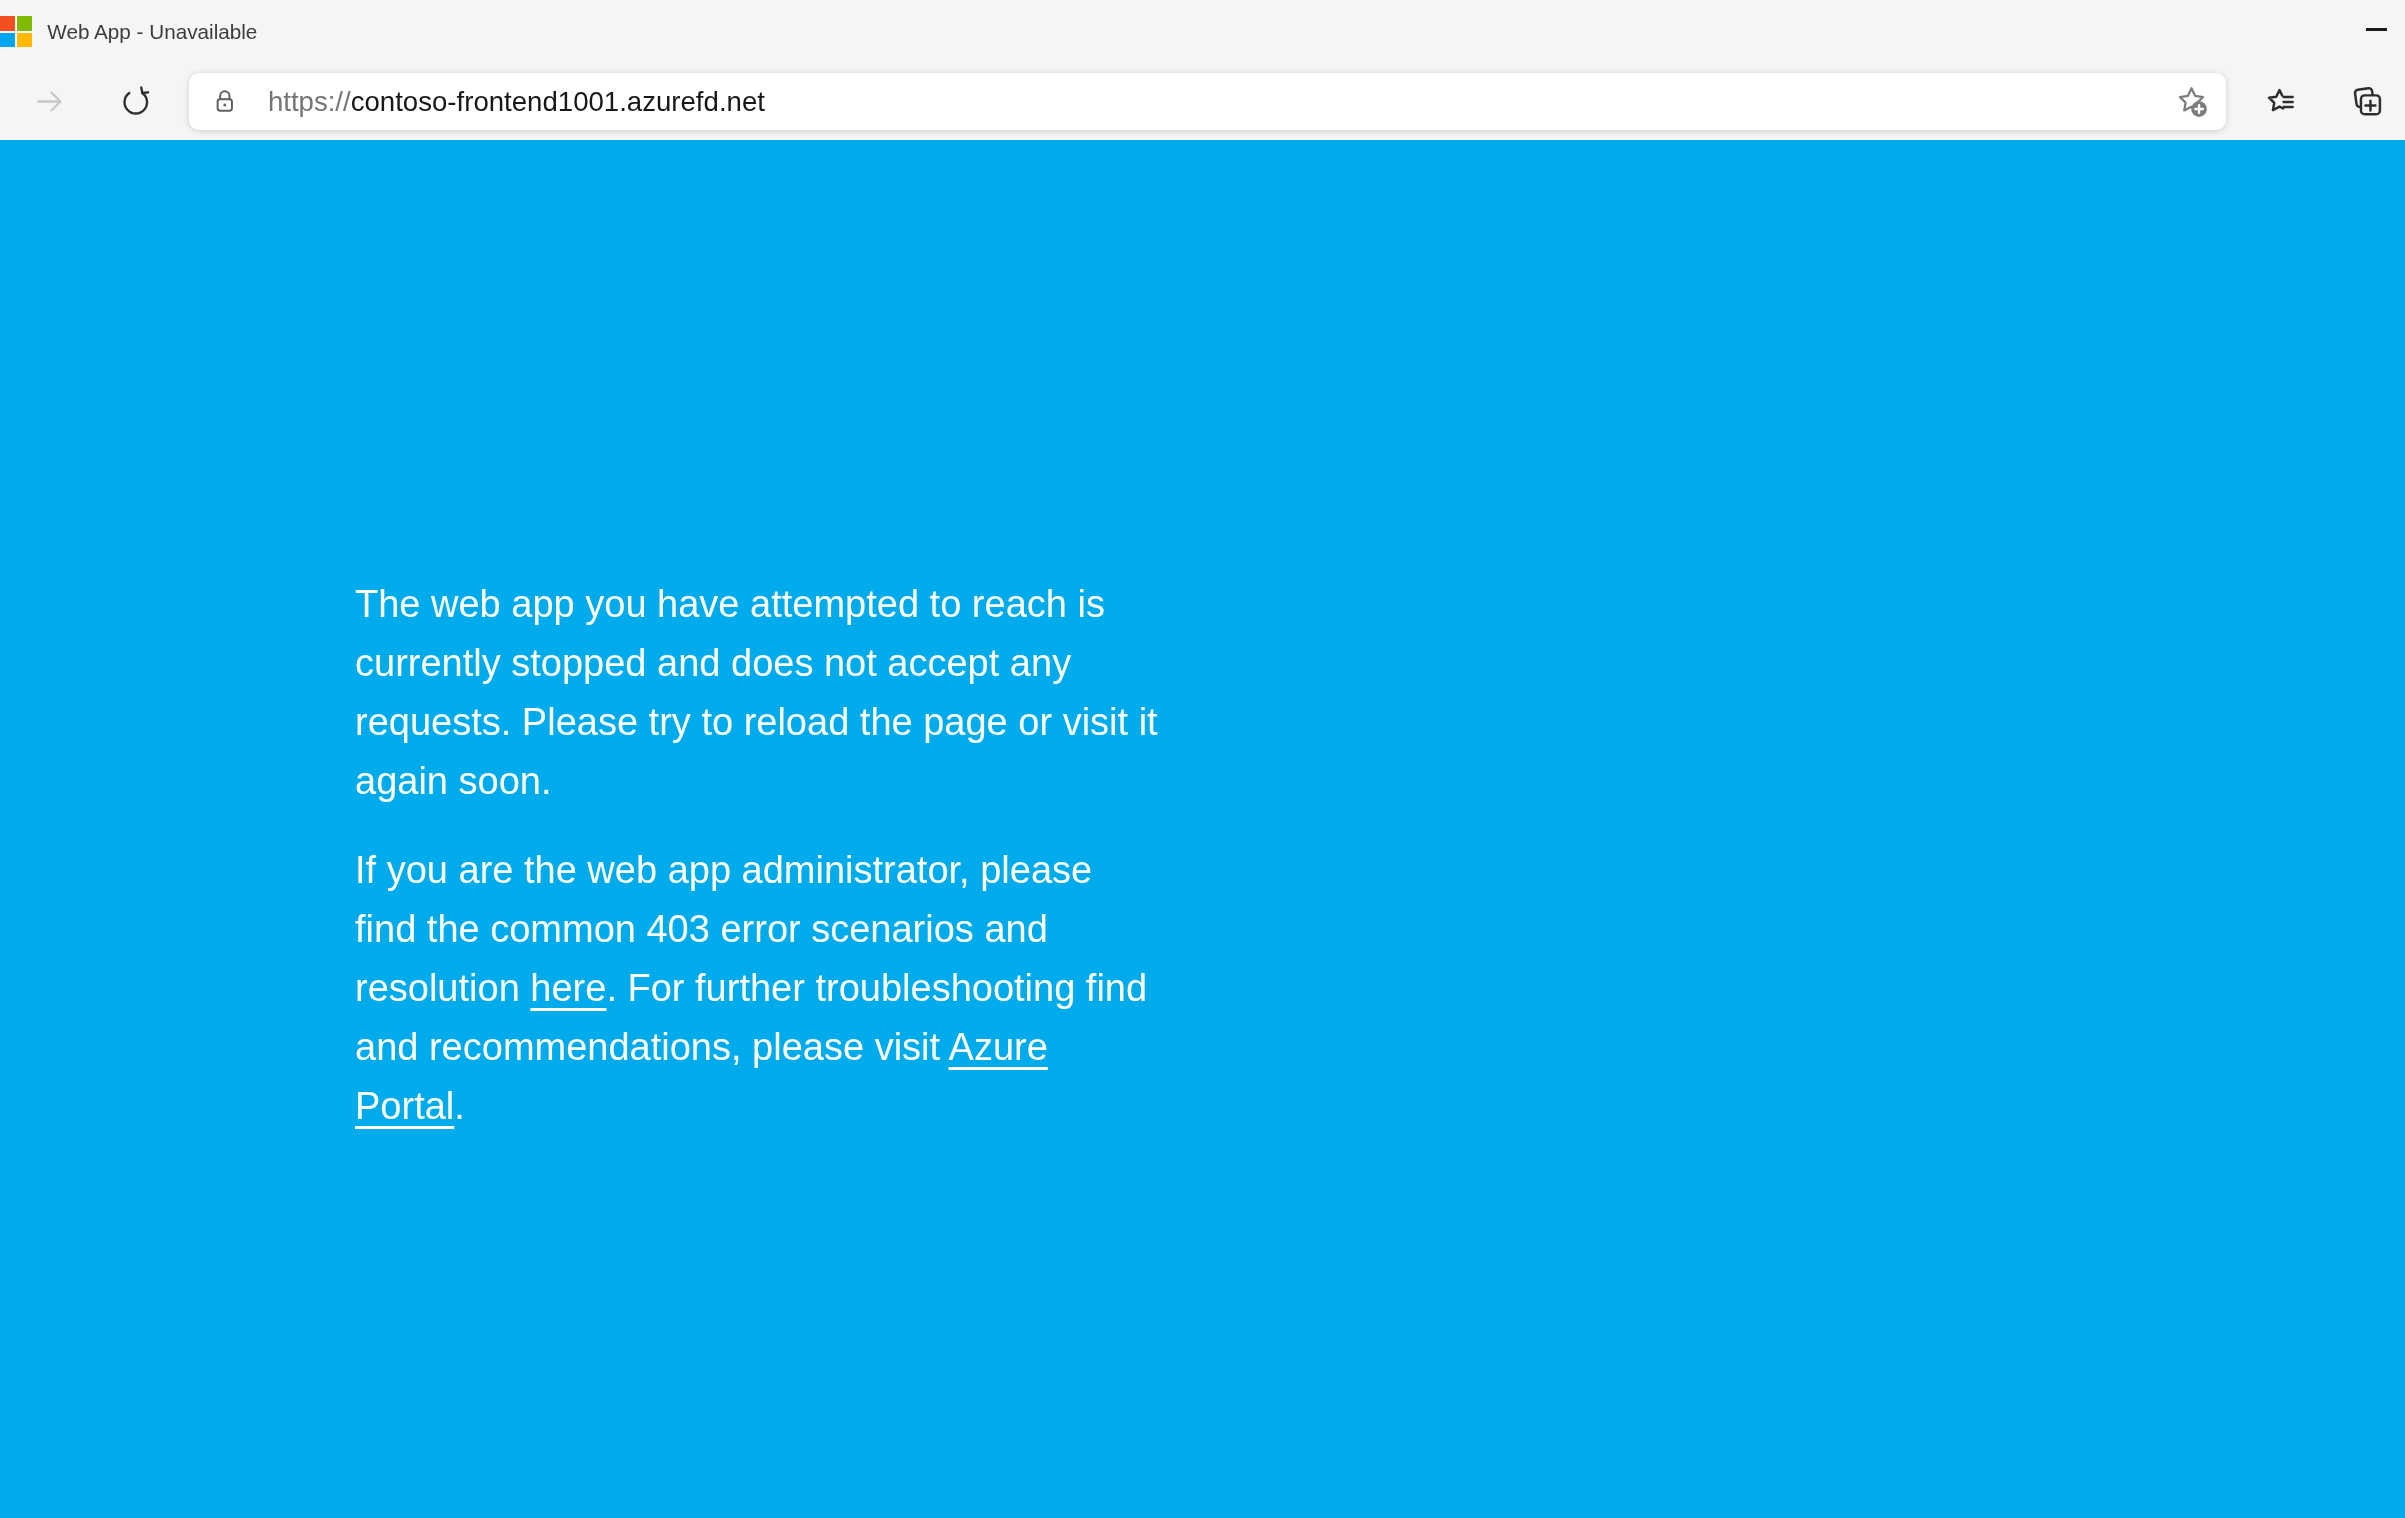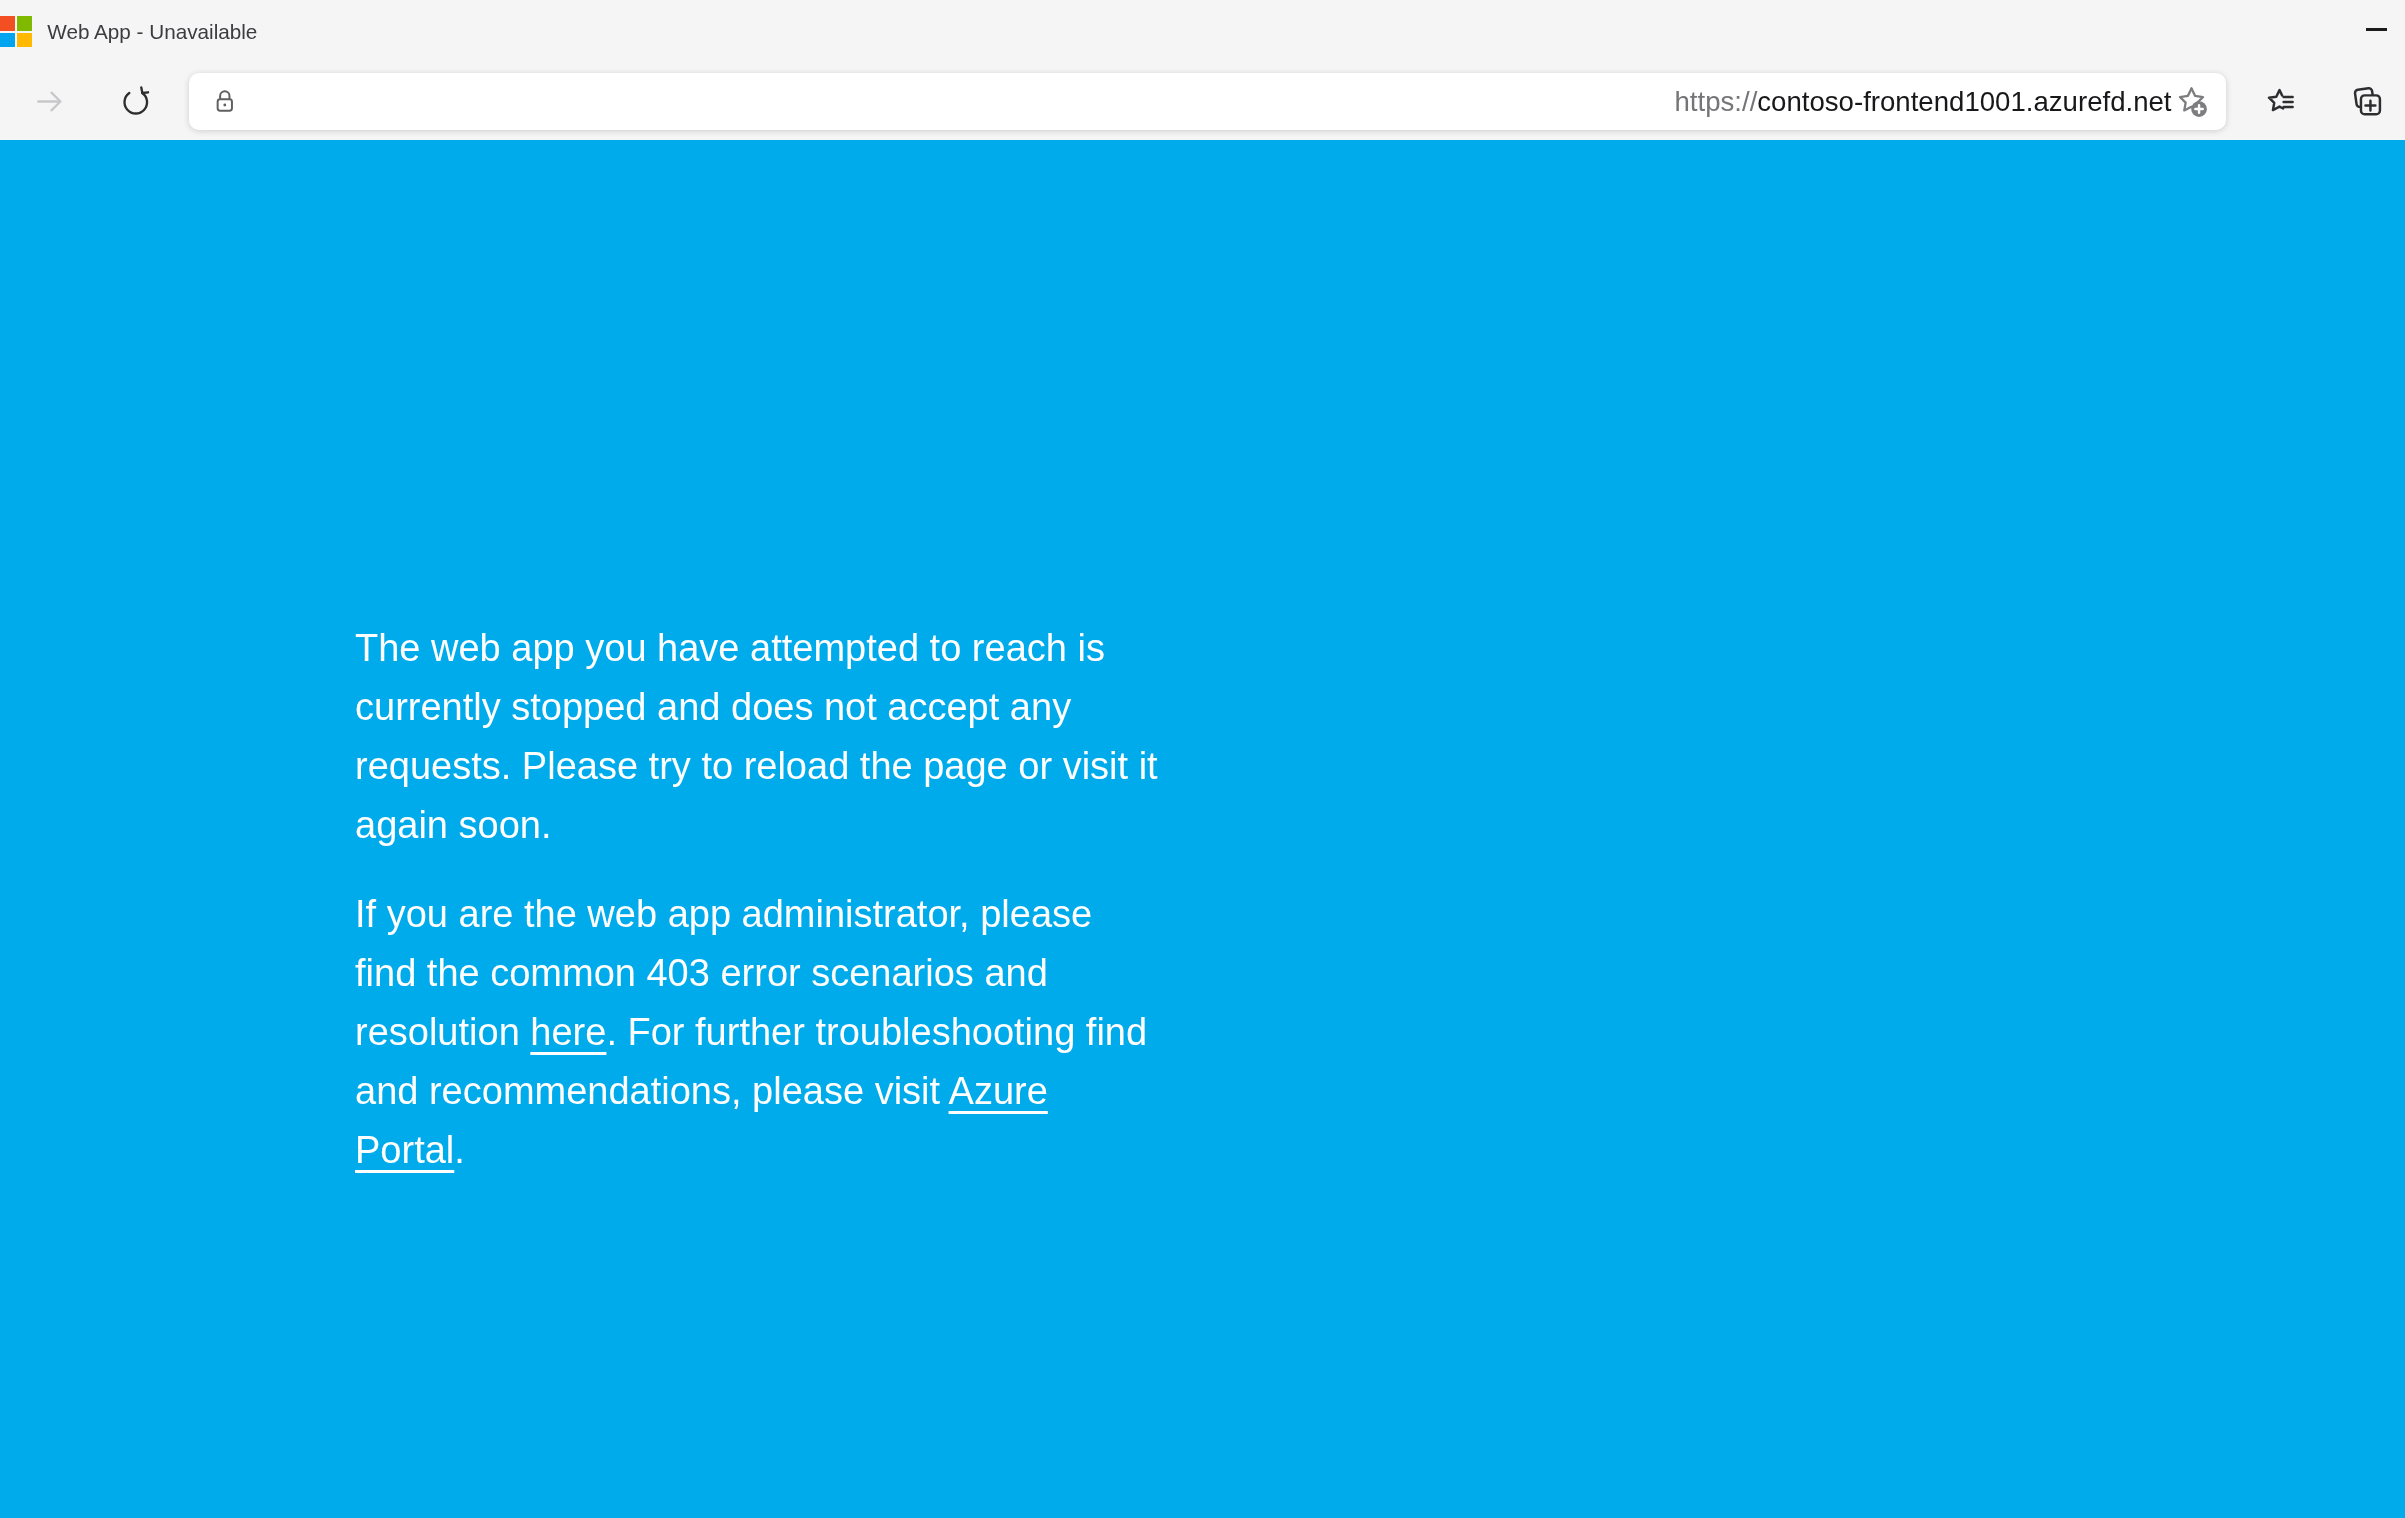--- a/index.html
+++ b/index.html
@@ -63,26 +63,25 @@
     margin-left: 34px;
     background: #ffffff;
     border-radius: 9.9px;
     box-shadow: 0 1px 5.9px rgba(0,0,0,0.16);
     display: flex;
     align-items: center;
     padding: 0 15.8px 0 21.7px;
     min-width: 0;
   }
   .url-text {
-    margin-left: 22px;
+    margin-left: 28px;
     font-size: 27.6px;
     white-space: nowrap;
     overflow: hidden;
     flex: 1 1 auto;
-    text-align: right;
   }
   .url-scheme { color: #757578; }
   .url-host   { color: #18181a; }
   .add-favorite-button {
     width: 39px; height: 39px;
     background: none; border: none; padding: 0; cursor: default;
     display: flex; align-items: center; justify-content: center;
     flex: 0 0 auto;
   }
 
@@ -99,21 +98,21 @@
     line-height: 1.18;
     width: 1537px;
     letter-spacing: -1px;
   }
   .content p {
     width: 803px;
     font-size: 38px;
     line-height: 59px;
     font-weight: 400;
   }
-  .para1 { margin-top: 72px; }
+  .para1 { margin-top: 28px; }
   .para2 { margin-top: 29.6px; }
   .content a {
     color: #ffffff;
     text-decoration-thickness: 3.4px;
     text-underline-offset: 6.9px;
     text-decoration-skip-ink: none;
   }
   svg { display: block; }
 </style>
 </head>

